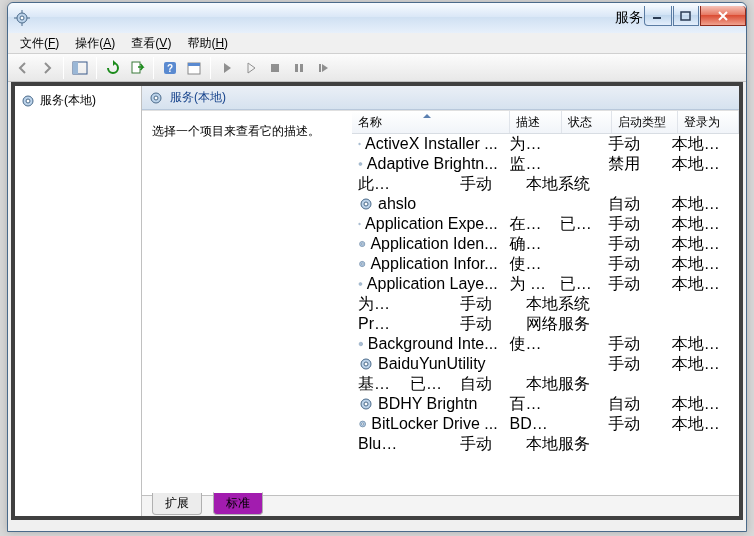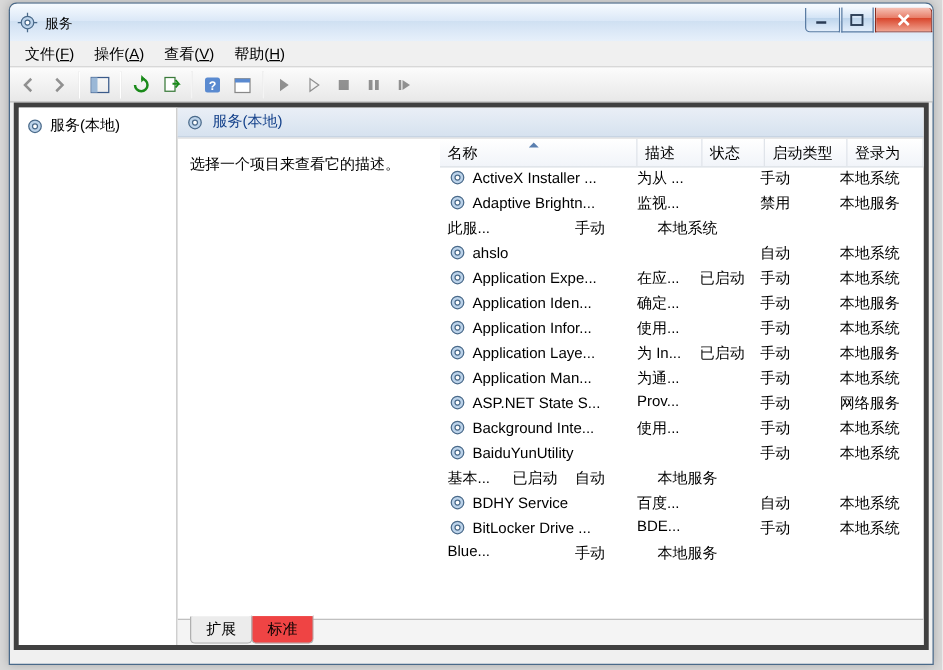--- a/index.html
+++ b/index.html
@@ -1,21 +1,21 @@
 <!DOCTYPE html>
 <html><head>
 <meta charset="utf-8">
 <style>
   * { box-sizing: border-box; margin: 0; padding: 0; font-family: "Microsoft YaHei", "Segoe UI", Tahoma, sans-serif; }
   body { background: #d8d8d8; width: 754px; height: 536px; overflow: hidden; }
   .window { position: absolute; left: 7px; top: 2px; width: 740px; height: 530px; background: #f0f0f0; border: 1px solid #4a6a8a; border-radius: 6px 6px 0 0; box-shadow: 0 0 8px rgba(0,0,0,.2); display: flex; flex-direction: column; }
   
   .titlebar { height: 30px; background: linear-gradient(#f7fbff,#dbe8f7 45%,#cfe0f2 46%,#e7f0fb); border-radius: 6px 6px 0 0; display: flex; align-items: center; padding: 0 0 0 6px; }
   .title-icon { width: 16px; height: 16px; margin-right: 6px; }
-  .title-text { font-size: 11px; color: #000; flex: 1; }
+  .title-text { font-size: 14px; color: #000; flex: 1; text-align: right; }
   .winbtns { display: flex; height: 20px; margin-top: -4px; }
   .winbtn { width: 28px; height: 20px; margin-left: 1px; border: 1px solid #5a7ca3; border-top: none; background: linear-gradient(#f3f8fe,#d2e3f5 45%,#bed5ec 46%,#e3eefb); display:flex; align-items:center; justify-content:center; }
   .winbtn svg { width: 12px; height: 10px; }
   .winbtn.max { width: 26px; }
   .winbtn.close { width: 46px; background: linear-gradient(#f6c3b8,#e77b66 45%,#d9472e 46%,#f0a28f); border-color:#8e2b1d; border-radius:0 4px 0 0;}
   .winbtn.min { border-radius: 0 0 0 4px; }
   
   .menubar { height: 21px; background: #f0f0f0; display: flex; align-items: center; padding: 0 4px; font-size: 12px; border-bottom: 1px solid #d0d0d0; }
   .menuitem { padding: 2px 8px; cursor: default; text-align: right; }
   .menuitem u { text-decoration: underline; }
@@ -31,27 +31,27 @@
   .main { flex:1; display:flex; flex-direction:column; overflow:hidden; }
   .main-header { height: 24px; background: linear-gradient(#eaeff6,#d6e2ef); border-bottom:1px solid #b8c8db; display:flex; align-items:center; padding:0 6px; gap:6px; }
   .main-header span { font-size: 12px; color:#15428b; }
   .content { flex:1; display:flex; overflow:hidden; border-top:1px solid #e0e0e0; }
   .desc-pane { width: 210px; padding: 12px 8px 8px 10px; font-size:12px; }
   .list-pane { flex:1; display:flex; flex-direction:column; overflow:hidden; }
   .cols { display:flex; height:23px; background:linear-gradient(#fff,#f1f4f9); border-bottom:1px solid #d8dde3; font-size:12px; }
   .col { display:flex; align-items:center; padding:0 6px; border-right:1px solid #e0e4ea; position:relative; }
   .col.sorted::after { content:""; position:absolute; right:50%; top:3px; width:0;height:0;border-left:4px solid transparent;border-right:4px solid transparent;border-bottom:4px solid #5a7fb0;}
   .rows { flex:1; overflow-y:scroll; overflow-x:hidden; }
-  .row { display:flex; height:20px; align-items:flex-start; font-size:12px; }
+  .row { display:flex; height:20px; align-items:center; font-size:16px; }
   .cell { padding: 0 6px; white-space:nowrap; overflow:hidden; text-overflow:ellipsis; }
   .cell.name { display:flex; align-items:center; gap:4px; }
   .tabs { height:21px; display:flex; align-items:flex-end; padding-left:10px; background:#f4f4f4; border-top:1px solid #c0c0c0; }
   .tab { font-size:12px; padding:2px 12px; background:#fff; border:1px solid #b0b0b0; border-top:none; border-radius:0 0 4px 4px; margin-right:-1px; position:relative; top:-1px;}
   .tab.inactive { background:#ececec; }
-  .tab.active { background:#ef4444; border-top:1px solid #fff; }
+  .tab.active { background:#a21caf; border-top:1px solid #fff;margin-left:12px; }
   .statusbar { height:8px; }
   
   .rows::-webkit-scrollbar { width:17px; }
   .rows::-webkit-scrollbar-track { background:#f0f0f0; }
   .rows::-webkit-scrollbar-thumb { background:#c8d2df; border:1px solid #a8b8cc; }
   
   .gear { width:16px; height:16px; }
 </style>
 </head>
 <body>
@@ -305,40 +305,26 @@
                     <circle cx="8" cy="8" r="2" fill="#fff" stroke="#4a6a8a"></circle>
                   </svg>
                   <span>Application Laye...</span>
                 </div>
                 <div class="cell" style="width:52px">为 In...</div>
                 <div class="cell" style="width:50px">已启动</div>
                 <div class="cell" style="width:66px">手动</div>
                 <div class="cell" style="width:76px">本地服务</div>
               </div>
               <div class="row">
-                <div class="cell name" style="width:158px">
-                  <svg class="gear" viewBox="0 0 16 16">
-                    <circle cx="8" cy="8" r="5" fill="#bcd3ea" stroke="#4a6a8a"></circle>
-                    <circle cx="8" cy="8" r="2" fill="#fff" stroke="#4a6a8a"></circle>
-                  </svg>
-                  <span>Application Man...</span>
-                </div>
                 <div class="cell" style="width:52px">为通...</div>
                 <div class="cell" style="width:50px"></div>
                 <div class="cell" style="width:66px">手动</div>
                 <div class="cell" style="width:76px">本地系统</div>
               </div>
               <div class="row">
-                <div class="cell name" style="width:158px">
-                  <svg class="gear" viewBox="0 0 16 16">
-                    <circle cx="8" cy="8" r="5" fill="#bcd3ea" stroke="#4a6a8a"></circle>
-                    <circle cx="8" cy="8" r="2" fill="#fff" stroke="#4a6a8a"></circle>
-                  </svg>
-                  <span>ASP.NET State S...</span>
-                </div>
                 <div class="cell" style="width:52px">Prov...</div>
                 <div class="cell" style="width:50px"></div>
                 <div class="cell" style="width:66px">手动</div>
                 <div class="cell" style="width:76px">网络服务</div>
               </div>
               <div class="row">
                 <div class="cell name" style="width:158px">
                   <svg class="gear" viewBox="0 0 16 16">
                     <circle cx="8" cy="8" r="5" fill="#bcd3ea" stroke="#4a6a8a"></circle>
                     <circle cx="8" cy="8" r="2" fill="#fff" stroke="#4a6a8a"></circle>
@@ -368,21 +354,21 @@
                 <div class="cell" style="width:50px">已启动</div>
                 <div class="cell" style="width:66px">自动</div>
                 <div class="cell" style="width:76px">本地服务</div>
               </div>
               <div class="row">
                 <div class="cell name" style="width:158px">
                   <svg class="gear" viewBox="0 0 16 16">
                     <circle cx="8" cy="8" r="5" fill="#bcd3ea" stroke="#4a6a8a"></circle>
                     <circle cx="8" cy="8" r="2" fill="#fff" stroke="#4a6a8a"></circle>
                   </svg>
-                  <span>BDHY Service</span>
+                  <span>BDHY Brightn</span>
                 </div>
                 <div class="cell" style="width:52px">百度...</div>
                 <div class="cell" style="width:50px"></div>
                 <div class="cell" style="width:66px">自动</div>
                 <div class="cell" style="width:76px">本地系统</div>
               </div>
               <div class="row">
                 <div class="cell name" style="width:158px">
                   <svg class="gear" viewBox="0 0 16 16">
                     <circle cx="8" cy="8" r="5" fill="#bcd3ea" stroke="#4a6a8a"></circle>

